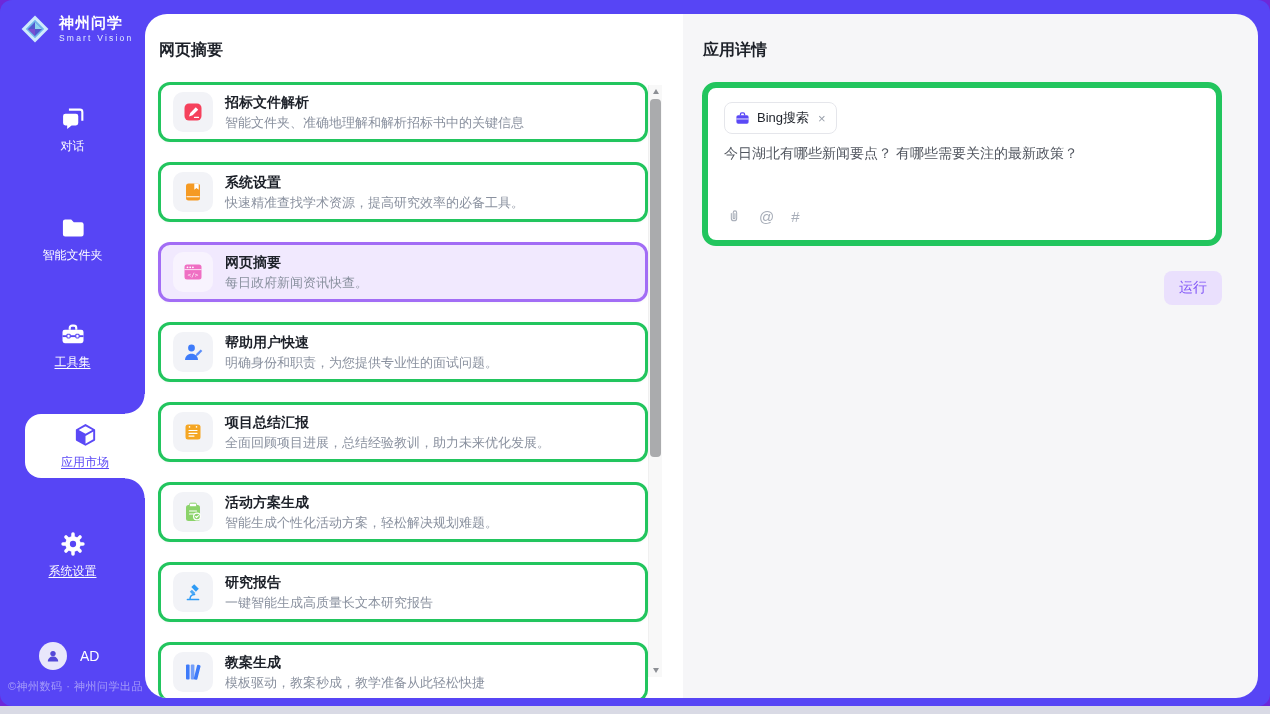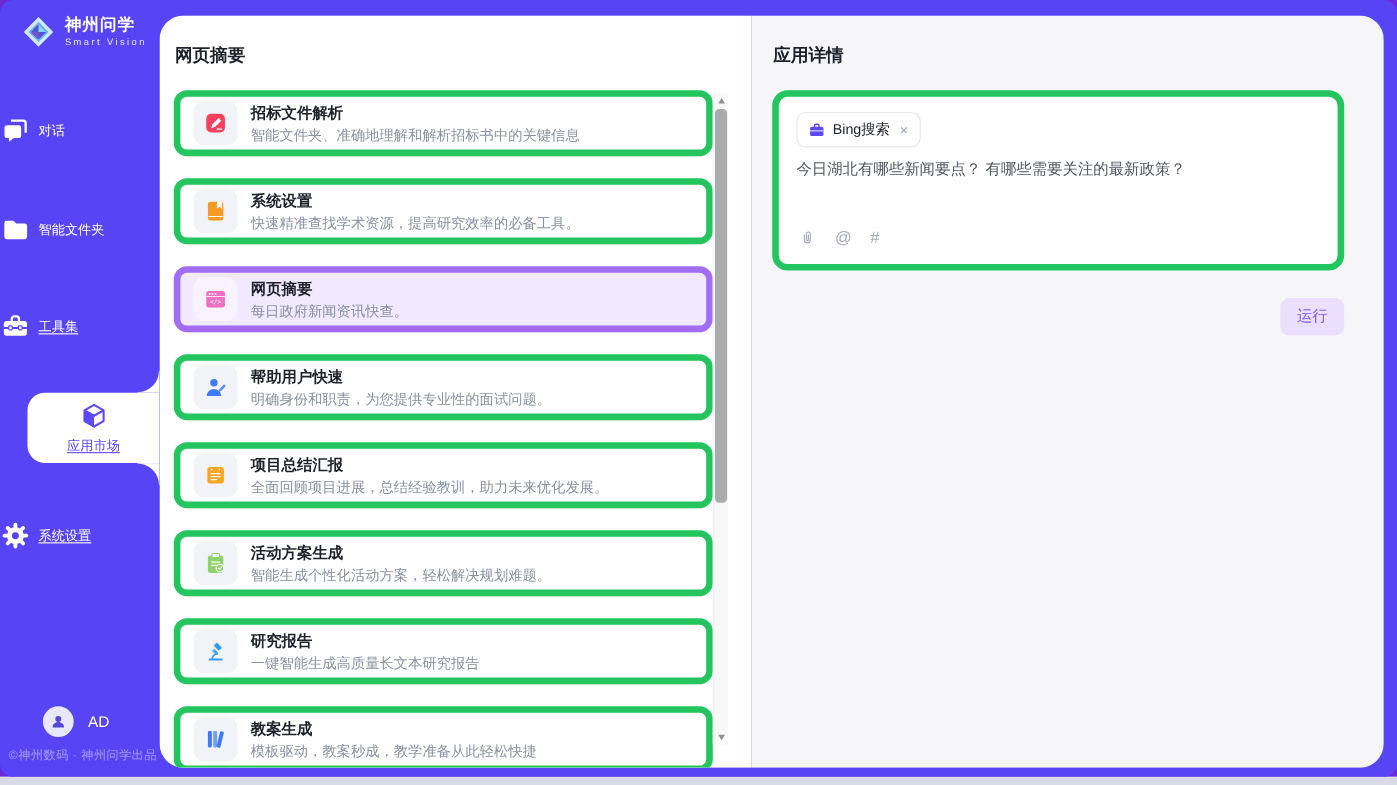--- a/index.html
+++ b/index.html
@@ -15,21 +15,21 @@
     position:absolute; left:0; top:0; width:1270px; height:706px;
     background:var(--primary,#5745f5); border-radius:12px; display:flex; overflow:hidden;
   }
 
   
   .sidebar { flex:0 0 145px; width:145px; position:relative; color:#fff; }
   .logo { display:flex; align-items:center; gap:8px; padding:13px 0 0 19px; }
   .logo-cn { font-size:15px; font-weight:bold; letter-spacing:1px; line-height:1.1; }
   .logo-en { font-size:8.5px; letter-spacing:2.2px; color:#e2ecff; margin-top:2px; }
 
-  .nav-item { display:flex; flex-direction:row; align-items:center; gap:7px;
+  .nav-item { display:flex; flex-direction:column; align-items:center; gap:7px;
               font-size:12px; color:#fff; cursor:pointer; }
   .nav-item .lbl { line-height:1; }
   .u { text-decoration:underline; text-underline-offset:2px; }
   #nav-chat { margin-top:60px; }
   #nav-folder { margin-top:62px; }
   #nav-tools { margin-top:60px; }
   #nav-settings { margin-top:52px; }
 
   .bubble {
     margin-top:46px; margin-left:25px; width:120px; height:64px;
@@ -55,21 +55,21 @@
 
   
   .main { flex:1; margin:14px 12px 8px 0; display:flex; border-radius:22px; overflow:hidden; }
 
   .list-panel { flex:0 0 538px; width:538px; background:#fff; position:relative; overflow:hidden; }
   .panel-title { font-size:16px; font-weight:bold; color:#1d2129; }
   .list-panel .panel-title { padding:26px 0 0 14px; }
   .cards { margin-top:21px; padding-left:13px; }
   .card {
     box-sizing:border-box; width:490px; height:60px; background:#fff;
-    border:6px solid #22c55e; border-radius:12px; margin-bottom:20px;
+    border:3px solid #22c55e; border-radius:12px; margin-bottom:20px;
     display:flex; align-items:center; padding:0 12px; gap:12px;
     box-shadow:0 1px 3px rgba(31,35,41,.03); cursor:pointer;
   }
   .card.selected { background:var(--selected-bg,#f1e9fe); border-color:var(--selected-border,#a26df5); }
   .icon-box { flex:0 0 40px; width:40px; height:40px; border-radius:10px; background:#f2f3f7;
               display:flex; align-items:center; justify-content:center; }
   .card.selected .icon-box { background:#f8f3fe; }
   .card-title { font-size:14px; font-weight:bold; color:#1d2129; line-height:1.2; }
   .card-desc { font-size:13px; color:#8a919f; margin-top:4px; line-height:1.2; }
 

